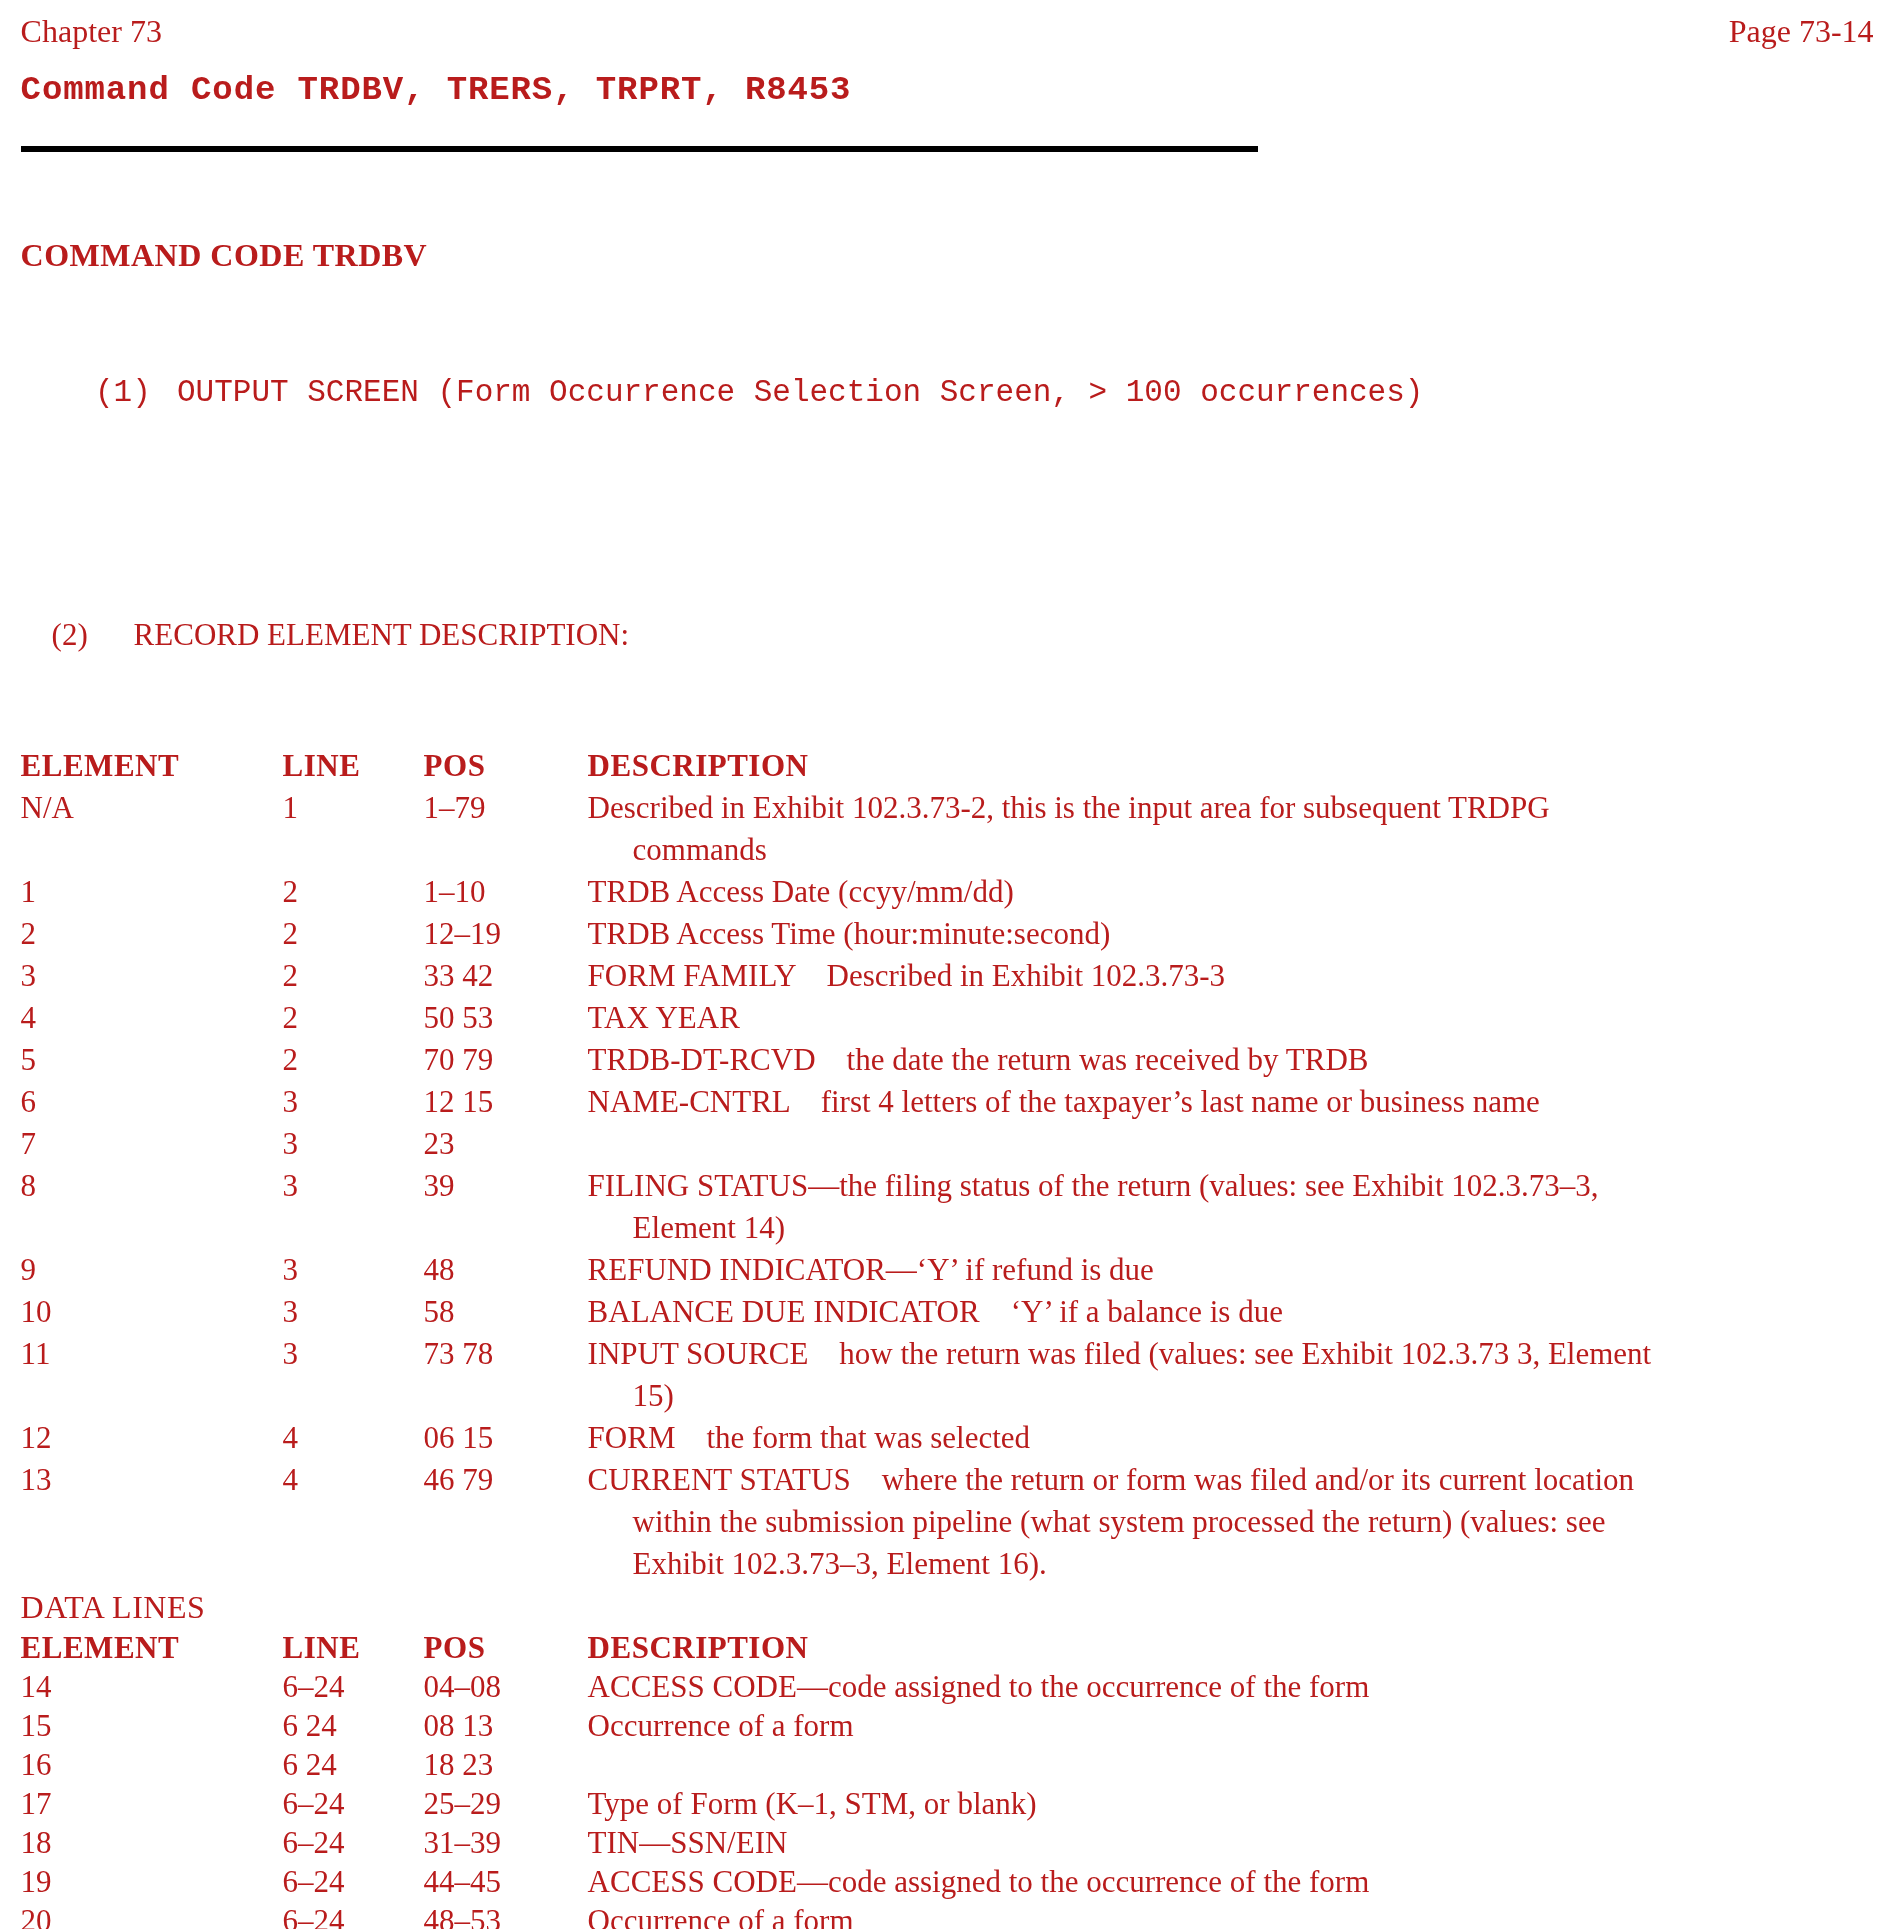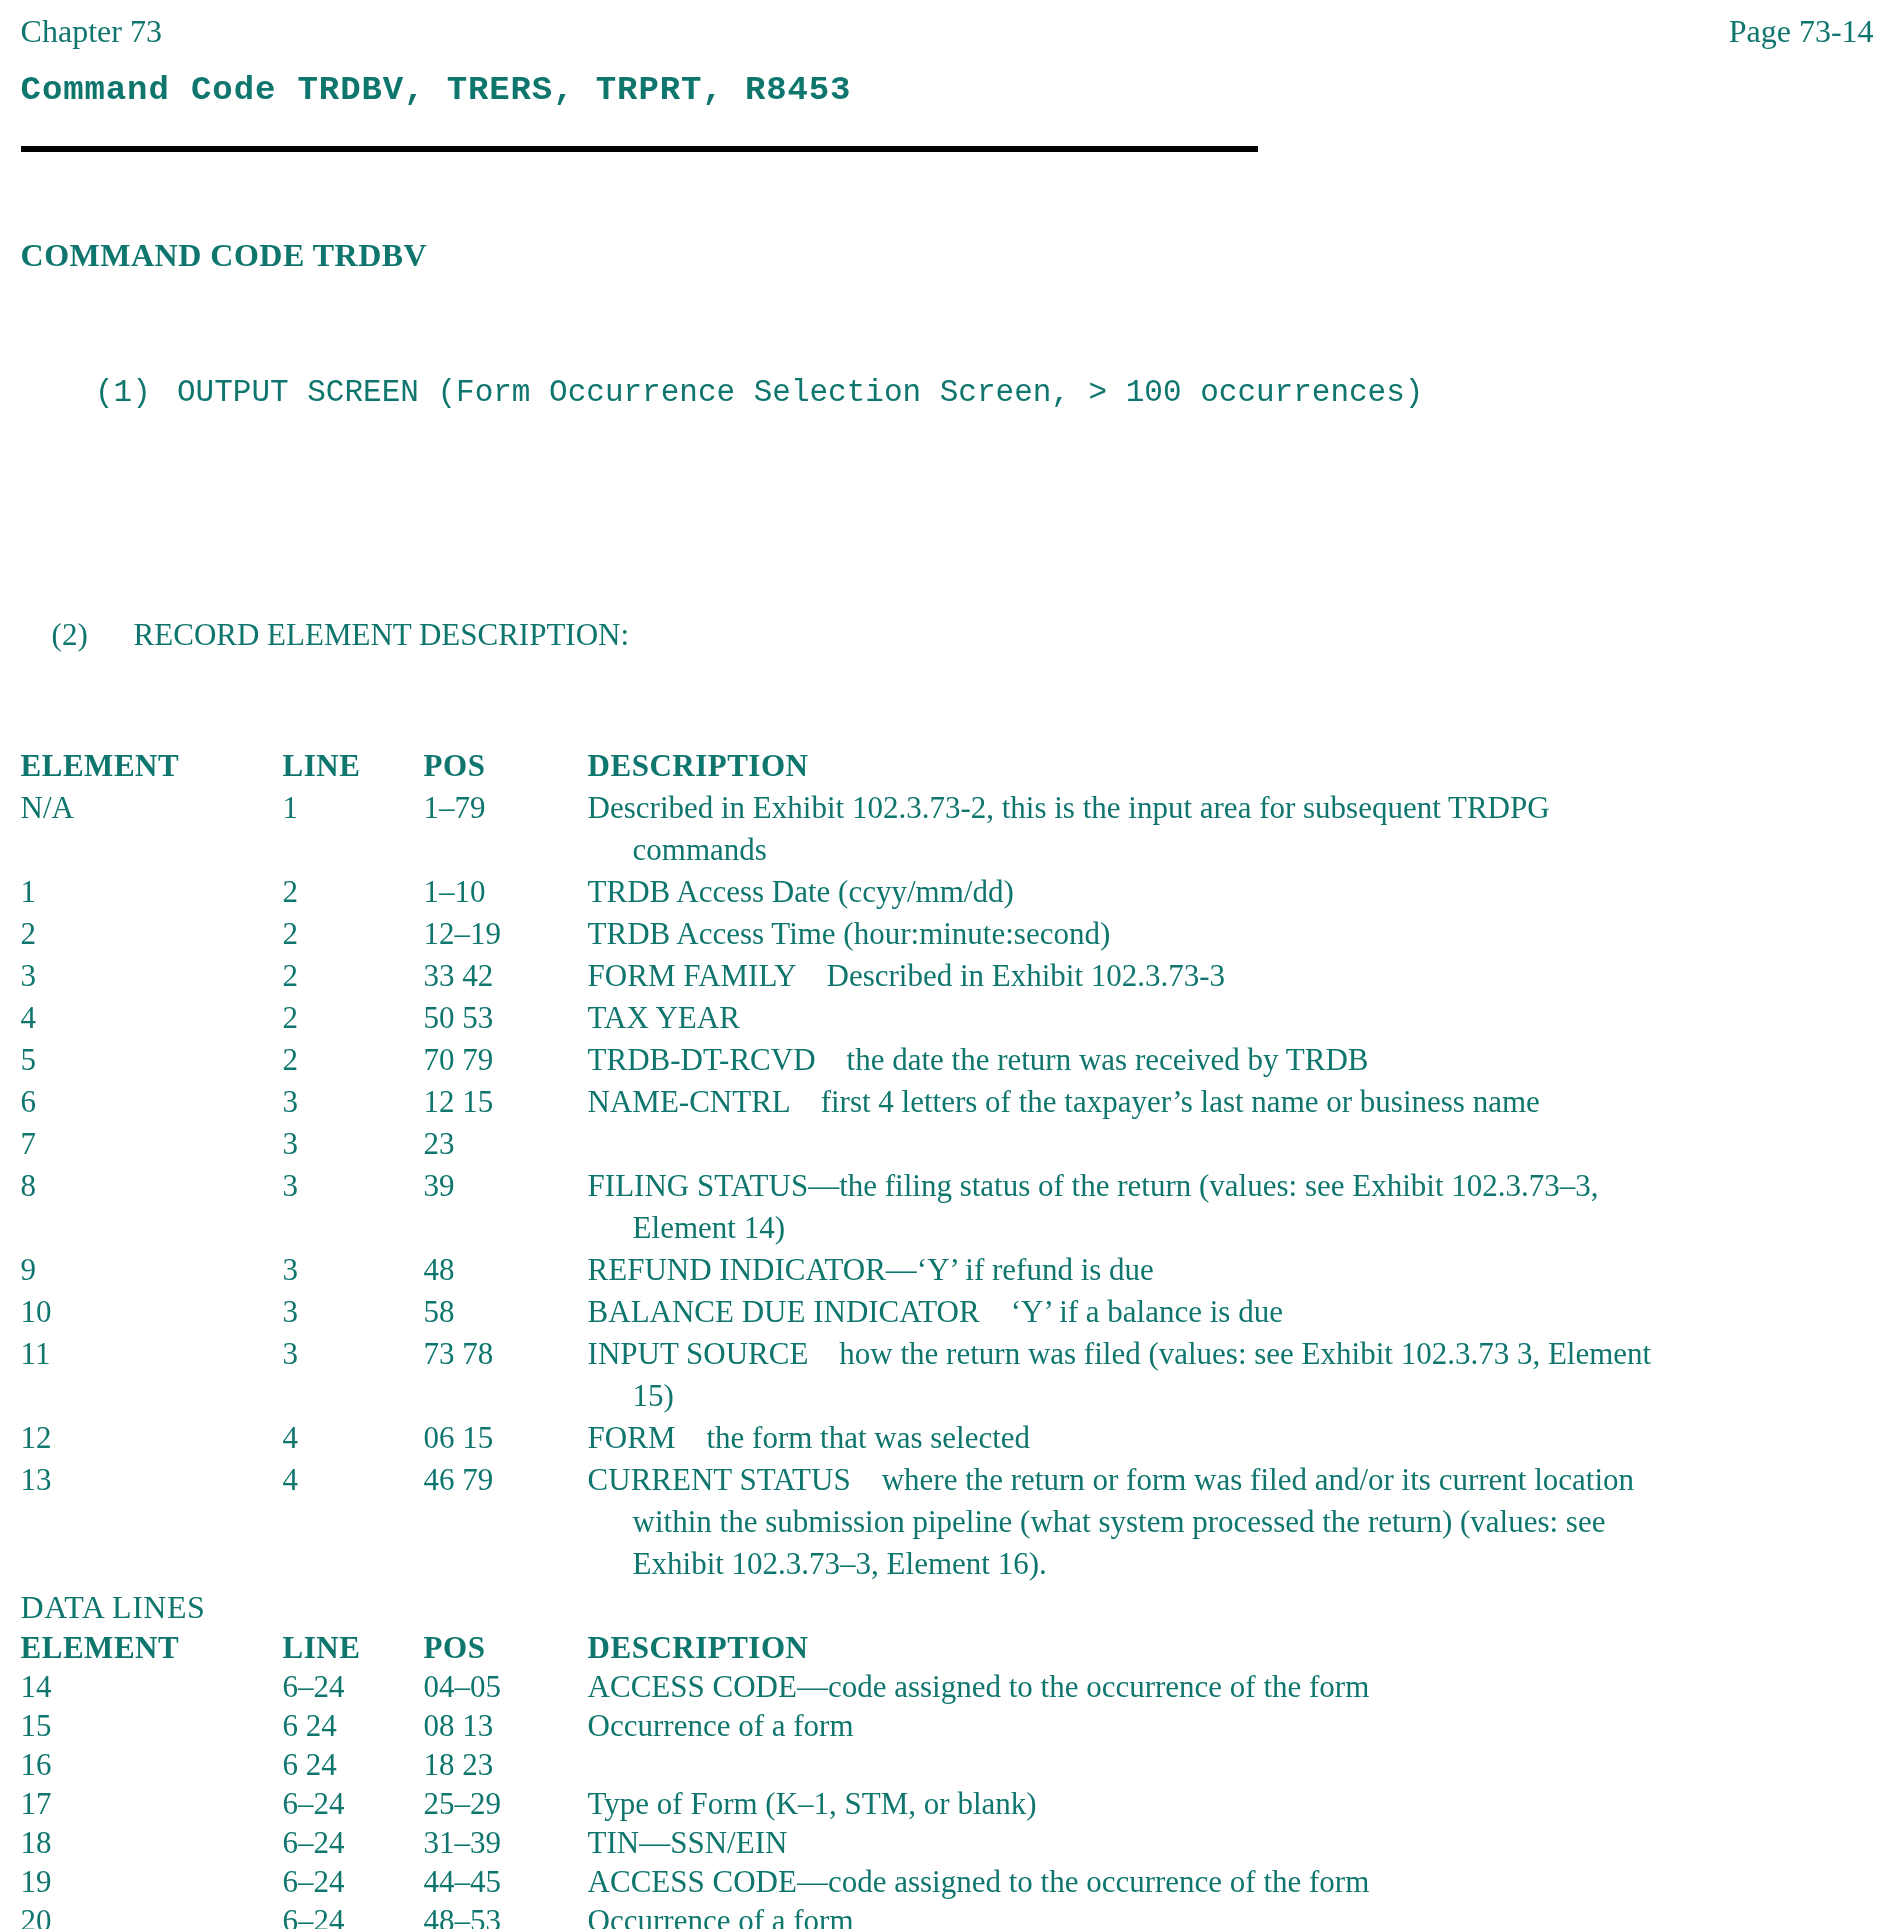--- a/index.html
+++ b/index.html
@@ -3,21 +3,21 @@
 <meta charset="utf-8">
 <style>
   html, body { margin: 0; padding: 0; background: #ffffff; }
   .page {
     position: relative;
     width: 1897px;
     height: 1929px;
     box-sizing: border-box;
     padding: 13px 23.4px 0 20.6px;
     background: #ffffff;
-    color: #0f766e;
+    color: #b91c1c;
     font-family: "Liberation Serif", serif;
     font-size: 31px;
     overflow: hidden;
   }
   .topbar { display: flex; justify-content: space-between; align-items: flex-start; }
   .chapter { font-size: 32px; line-height: 37px; }
   .pagenum { font-size: 32px; line-height: 37px; }
   .cmdline {
     font-family: "Liberation Mono", monospace;
     font-weight: bold;
@@ -184,21 +184,21 @@
   <div class="tbl dl" id="data-lines-table">
       <div class="row header-row">
         <div class="cell c0 th">ELEMENT</div>
         <div class="cell c1 th">LINE</div>
         <div class="cell c2 th">POS</div>
         <div class="cell c3 th">DESCRIPTION</div>
       </div>
       <div class="row">
         <div class="cell c0">14</div>
         <div class="cell c1">6–24</div>
-        <div class="cell c2">04–05</div>
+        <div class="cell c2">04–08</div>
         <div class="cell c3 desc"><div class="dline">ACCESS CODE—code assigned to the occurrence of the form</div></div>
       </div>
       <div class="row">
         <div class="cell c0">15</div>
         <div class="cell c1">6 24</div>
         <div class="cell c2">08 13</div>
         <div class="cell c3 desc"><div class="dline">Occurrence of a form</div></div>
       </div>
       <div class="row">
         <div class="cell c0">16</div>

